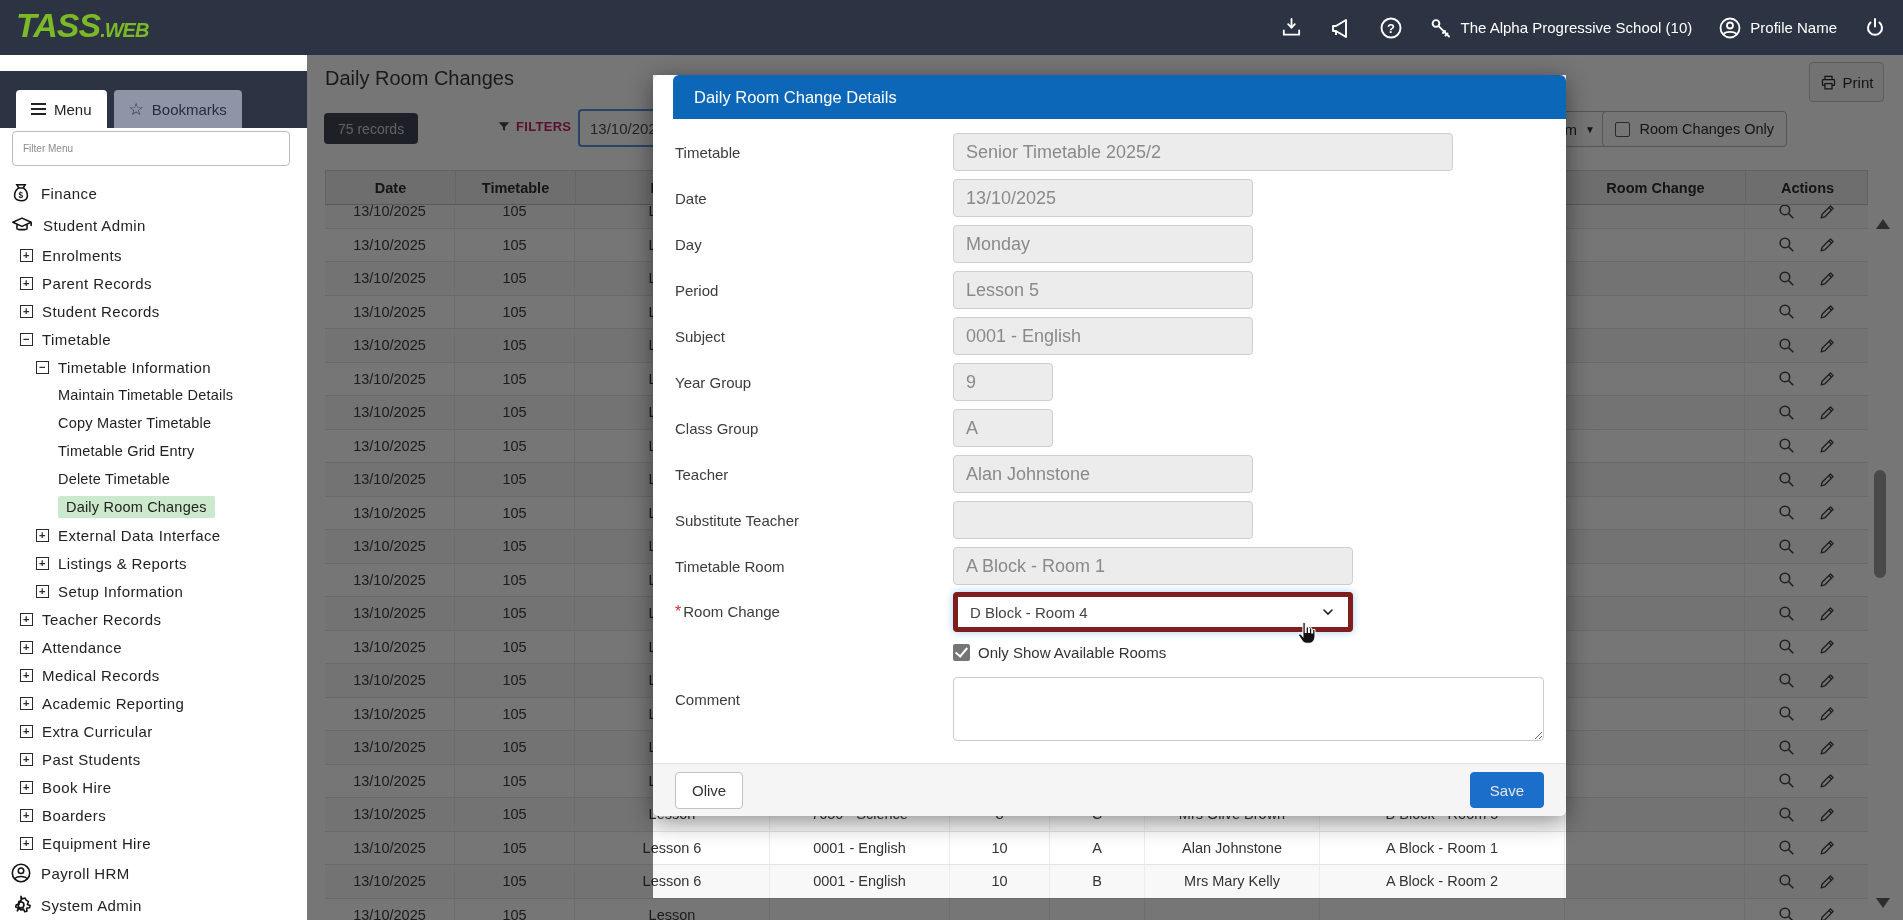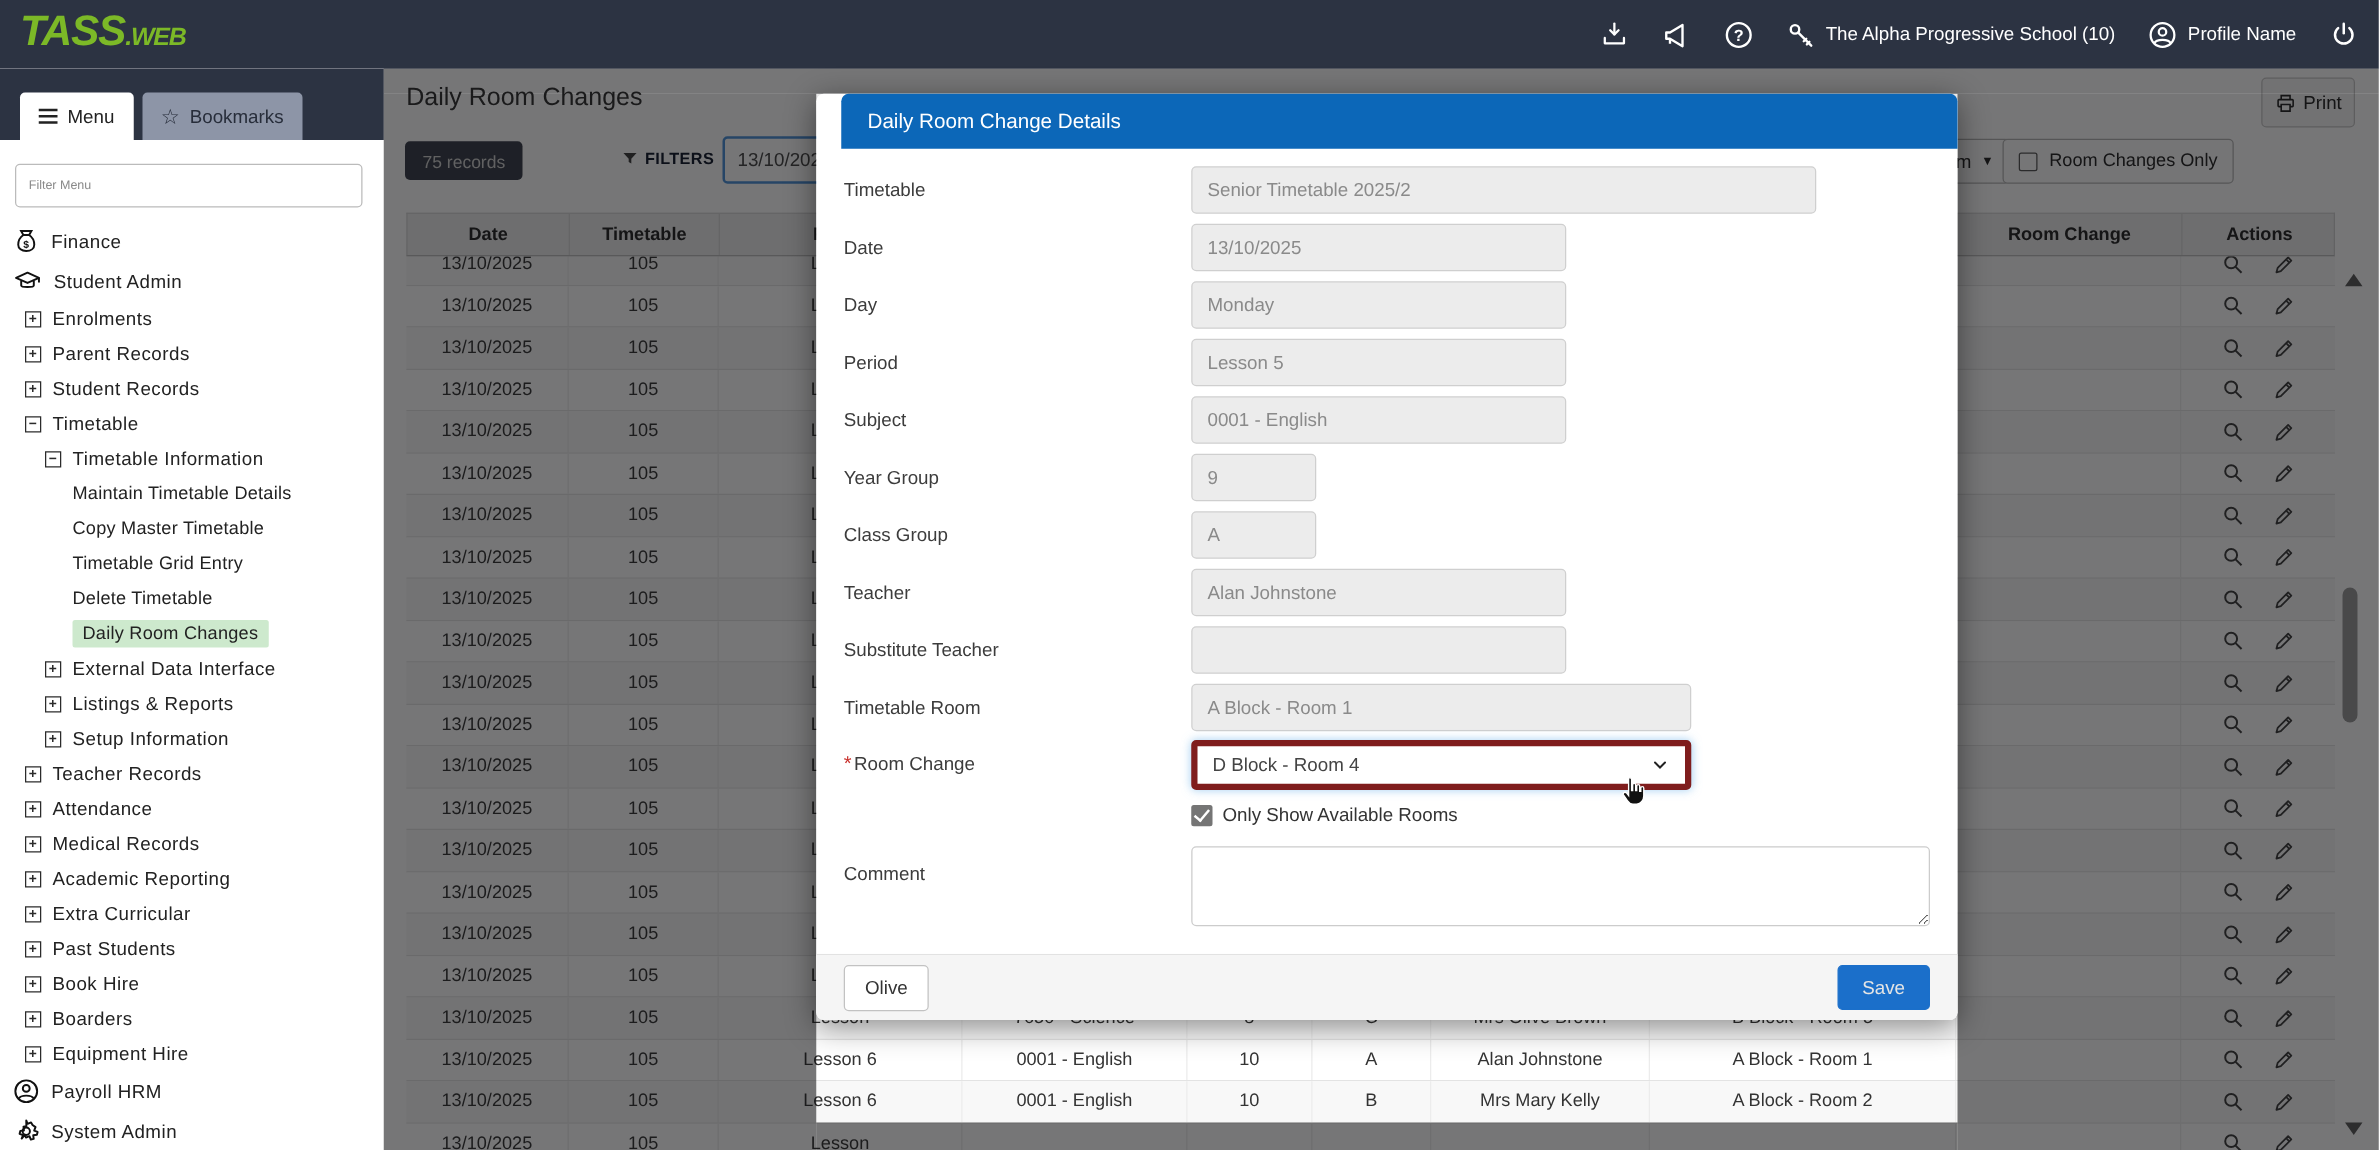--- a/index.html
+++ b/index.html
@@ -9,21 +9,21 @@
   .topbar { position:absolute; left:0; top:0; width:1903px; height:55px; background:#2c3342; z-index:3; }
   .logo { position:absolute; left:16px; top:6px; color:#7cb927; font-weight:bold; font-style:italic; letter-spacing:-1px; }
   .logo .big { font-size:34px; }
   .logo .small { font-size:20px; }
   .tb-right { position:absolute; right:16px; top:0; height:55px; display:flex; align-items:center; gap:26px; color:#fff; }
   .tb-item { display:flex; align-items:center; gap:8px; font-size:15px; color:#fff; cursor:pointer; }
   .tb-item svg { display:block; }
 
   
   .sidebar { position:absolute; left:0; top:55px; width:307px; height:865px; background:#fff; z-index:3; }
-  .side-dark { position:absolute; left:0; top:0; width:307px; height:57px; background:#2c3342; }
+  .side-dark { position:absolute; left:0; top:16px; width:307px; height:57px; background:#2c3342; }
   .tabs { position:absolute; left:16px; bottom:0; display:flex; gap:7px; }
   .tab { display:flex; align-items:center; gap:8px; height:38px; padding:0 15px; font-size:15px; border-radius:4px 4px 0 0; cursor:pointer; }
   .tab.active { background:#fff; color:#222; }
   .tab.inactive { background:#8d95a7; color:#272d3a; }
   .hamb { display:inline-block; width:15px; }
   .hamb span { display:block; height:2px; background:#222; margin:3px 0; }
   .star-glyph { font-size:17px; }
   .filter-wrap { position:absolute; left:12px; top:76px; width:278px; }
   .filter-input { width:100%; height:35px; border:1px solid #bbb; border-radius:4px; padding:0 10px; font-size:10px; color:#333; font-family:"Liberation Sans", sans-serif; }
   .filter-input::placeholder { color:#8a8a8a; }
@@ -36,21 +36,21 @@
   .ebox { width:13px; height:13px; border:1.5px solid #2b2b2b; font-size:11px; line-height:10px; text-align:center; color:#2b2b2b; flex:0 0 13px; font-weight:bold; }
   .sel-label { background:#cde9cd; padding:3px 8px; border-radius:2px; }
   .titem svg { flex:0 0 auto; }
 
   
   .content { position:absolute; left:307px; top:55px; width:1596px; height:865px; background:#fff; z-index:1; }
   .page-title { position:absolute; left:18px; top:12px; font-size:20px; color:#2f2f2f; }
   .print-btn { position:absolute; right:19px; top:7px; height:40px; width:75px; background:#f6f6f6; border:1px solid #c6c6c6; border-radius:4px; display:flex; align-items:center; justify-content:center; gap:6px; font-size:15px; color:#222; cursor:pointer; }
   .filters-row { position:absolute; left:0; top:56px; width:100%; height:38px; }
   .badge { position:absolute; left:17px; top:2px; height:31px; background:#383d49; color:#cfcfcf; border-radius:4px; font-size:14px; display:flex; align-items:center; padding:0 14px; }
-  .filters-lab { position:absolute; left:190px; top:8px; display:flex; align-items:center; gap:5px; font-size:13px; font-weight:bold; color:#0f172a; letter-spacing:.3px; }
+  .filters-lab { position:absolute; left:190px; top:8px; display:flex; align-items:center; gap:5px; font-size:13px; font-weight:bold; color:#be185d; letter-spacing:.3px; }
   .date-input { position:absolute; left:271px; top:-2px; width:162px; height:38px; border:2px solid #4a90d9; border-radius:4px; font-size:15px; color:#444; padding:0 10px; font-family:"Liberation Sans", sans-serif; background:#fff; }
   .room-btn { position:absolute; right:295px; top:0; height:36px; padding:0 12px; border:1px solid #b5b5b5; border-radius:4px; background:#fdfdfd; display:flex; align-items:center; gap:8px; font-size:15px; color:#222; cursor:pointer; }
   .rco-btn { position:absolute; right:116px; top:0; height:36px; padding:0 12px; border:1px solid #b5b5b5; border-radius:4px; background:#fdfdfd; display:flex; align-items:center; gap:9px; font-size:14.5px; color:#222; cursor:pointer; }
   .cbx { width:15px; height:15px; border:1.5px solid #555; border-radius:2px; background:#fff; }
 
   
   .table-wrap { position:absolute; left:18px; top:115px; width:1543px; height:750px; overflow:hidden; }
   .thead, .trow { display:grid; grid-template-columns:130px 120px 195px 180px 100px 95px 175px 245px 180px 123px; }
   .thead { position:relative; z-index:2; background:#ececec; height:35px; border:1px solid #d2d2d2; border-bottom:1px solid #bdbdbd; }
   .thead > div { display:flex; align-items:center; justify-content:center; font-size:14.5px; font-weight:bold; color:#222; border-right:1px solid #d8d8d8; }
@@ -75,21 +75,21 @@
   .dim.right { left:1566px; top:75px; width:337px; height:845px; }
   .dim.bottom { left:653px; top:898px; width:913px; height:22px; }
 
   
   .modal { position:absolute; left:653px; top:75px; width:913px; height:741px; background:#fff; border-radius:6px; z-index:10; box-shadow:0 5px 25px rgba(0,0,0,.45); }
   .m-head { height:44px; background:#0c67b8; border-radius:6px 6px 0 0; display:flex; align-items:center; padding:0 21px; color:#fff; font-size:16.5px;margin-left:20px; }
   .m-body { padding:10px 0 0 0; }
   .mrow { display:flex; align-items:center; height:46px; padding:0 22px; }
   .mrow label { width:278px; font-size:15px; color:#3c3c3c; flex:0 0 278px; }
   .req { color:#c9302c; font-size:16px; margin-right:2px; vertical-align:top; }
-  .mfield { height:38px; background:#ececec; border:1px solid #cfcfcf; border-radius:4px; display:flex; align-items:center; padding:0 12px; font-size:15px; color:#8a8a8a; }
+  .mfield { height:38px; background:#ececec; border:1px solid #cfcfcf; border-radius:4px; display:flex; align-items:center; padding:0 12px; font-size:18px; color:#8a8a8a; }
   .w-xl { width:500px; } .w-lg { width:400px; } .w-md { width:300px; } .w-sm { width:100px; }
   .mselect { height:40px; background:#fff; border:5px solid #7f1d1d; box-shadow:0 0 8px rgba(102,175,233,.6); border-radius:4px; display:flex; align-items:center; justify-content:space-between; padding:0 12px; font-size:15px; color:#444; width:400px; cursor:pointer; }
   .chk-row { display:flex; align-items:center; gap:8px; height:34px; margin-left:300px; padding:0 22px 0 0; }
   .chk-box { width:17px; height:17px; background:#757575; border-radius:2px; position:relative; flex:0 0 17px; cursor:pointer; }
   .chk-box:after { content:""; position:absolute; left:5px; top:1px; width:5px; height:10px; border:solid #fff; border-width:0 2.5px 2.5px 0; transform:rotate(40deg); }
   .chk-lab { font-size:15px; color:#333; }
   .comment-row { display:flex; align-items:flex-start; padding:8px 22px 0 22px; }
   .comment-row label { width:278px; flex:0 0 278px; font-size:15px; color:#3c3c3c; padding-top:14px; }
   .comment-ta { width:600px; height:64px; border:1px solid #ccc; border-radius:4px; resize:both; font-family:"Liberation Sans", sans-serif; font-size:14px; padding:6px 8px; color:#333; }
   .m-foot { position:absolute; left:0; bottom:0; width:100%; height:53px; background:#f5f5f5; border-top:1px solid #e2e2e2; border-radius:0 0 6px 6px; display:flex; align-items:center; justify-content:space-between; padding:0 22px; }

